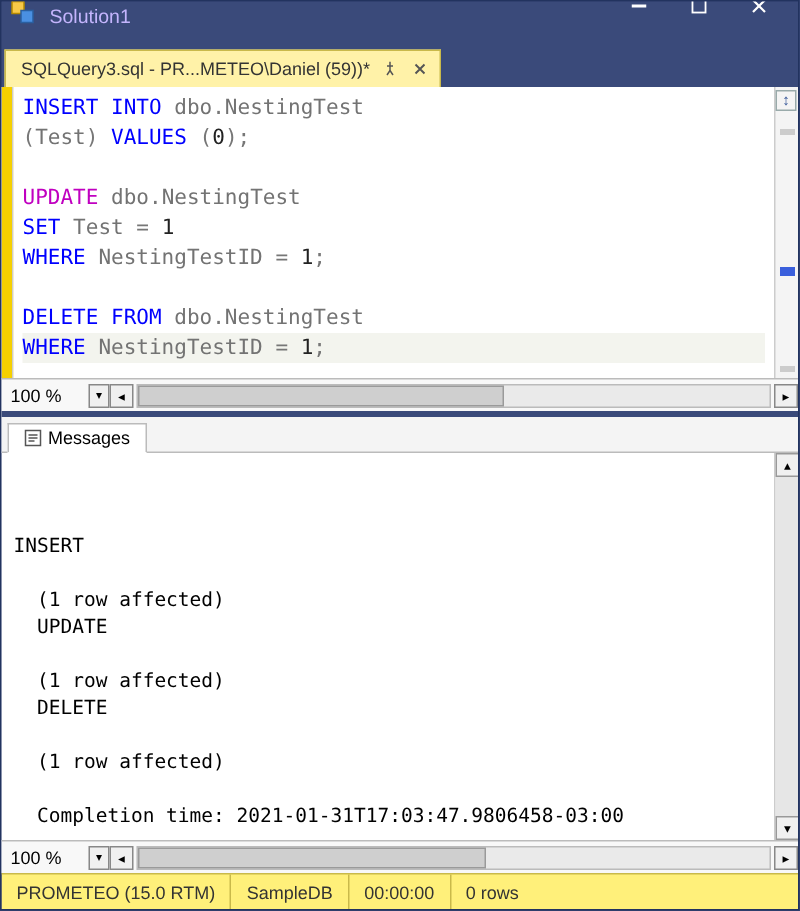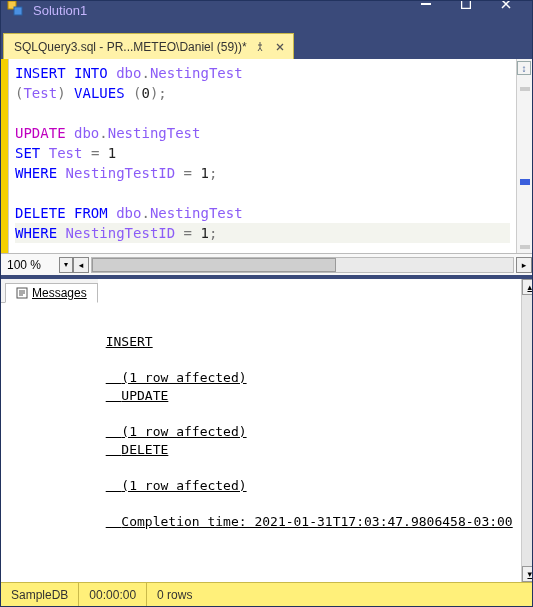--- a/index.html
+++ b/index.html
@@ -91,21 +91,21 @@
     line-height: 20px;
     padding: 4px 6px;
     white-space: pre;
     overflow: hidden;
     background: #fff;
     color: #222;
   }
   .code .hl { background: #f3f4ee; display: inline-block; min-width: 100%; }
   .kw-blue { color: #0000ff; }
   .kw-magenta { color: #c000c0; }
-  .kw-teal { color: #8b5cf6; }
+  .kw-teal { color: #737373; }
   .op { color: #777; }
   .overview-ruler {
     width: 16px;
     background: #f4f4f4;
     border-left: 1px solid #ccc;
     position: relative;
   }
   .ov-mark {
     position: absolute;
     right: 2px;
@@ -161,23 +161,22 @@
     width: 16px; height: 16px;
     border: 1px solid #888;
     display: flex; align-items: center; justify-content: center;
     font-size: 9px;
     background: #f0f0f0;
     cursor: pointer;
   }
   .results-area {
     flex: 1;
     display: flex;
-    flex-direction: row;
-    background: #fff;
-    text-decoration: underline;
+    flex-direction: column;
+    background: #fff;
   }
   .results-tabs {
     height: 24px;
     display: flex;
     align-items: flex-end;
     background: #f4f4f4;
     border-bottom: 1px solid #bbb;
     padding-left: 4px;
   }
   .results-tab {
@@ -362,16 +361,17 @@
       <div class="scroll-track">
         <div class="scroll-thumb" style="width:55%"></div>
       </div>
       <div class="scroll-btn">▸</div>
     </div>
   </div>
 
 </div>
 
 <div class="statusbar">
+  <div class="cell">PROMETEO (15.0 RTM)</div>
   <div class="cell">SampleDB</div>
   <div class="cell">00:00:00</div>
   <div class="cell">0 rows</div>
 </div>
 
 </body></html>

